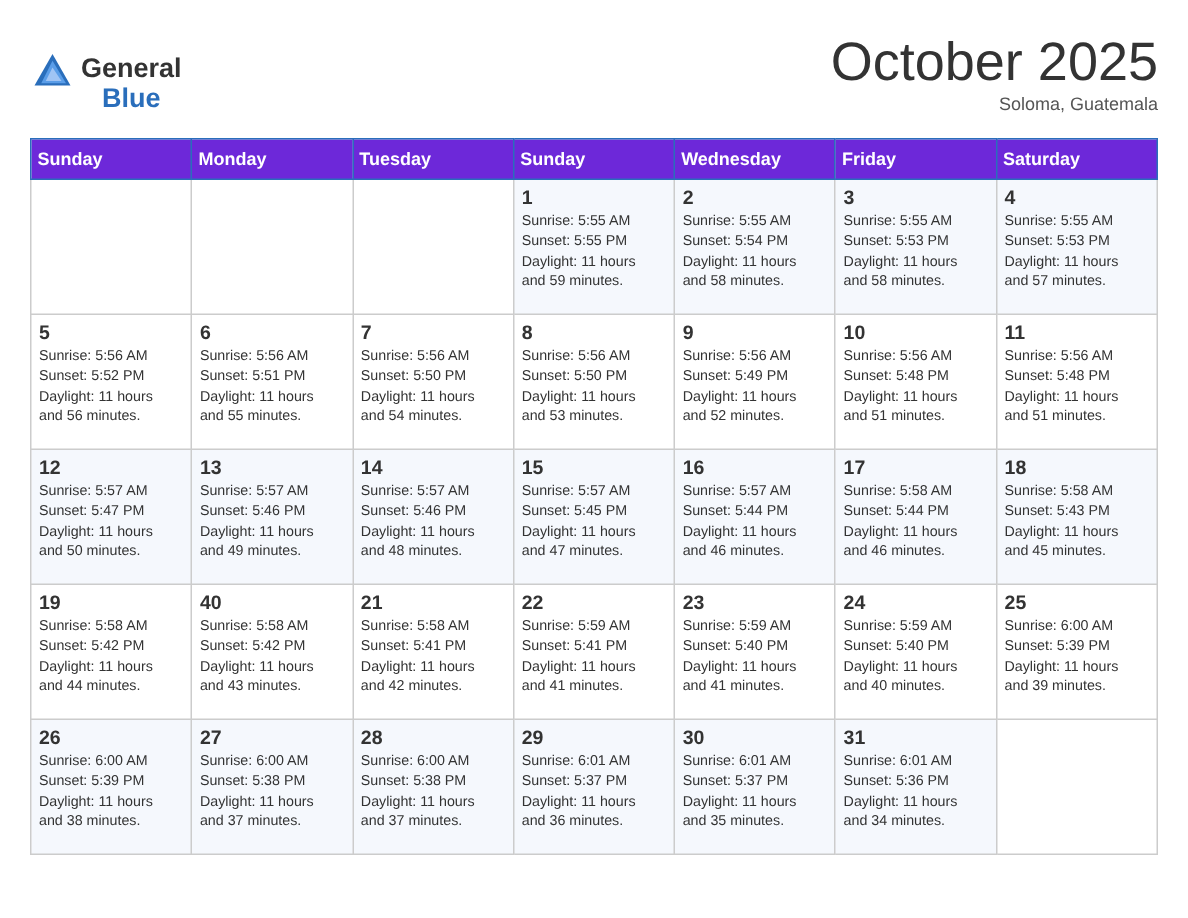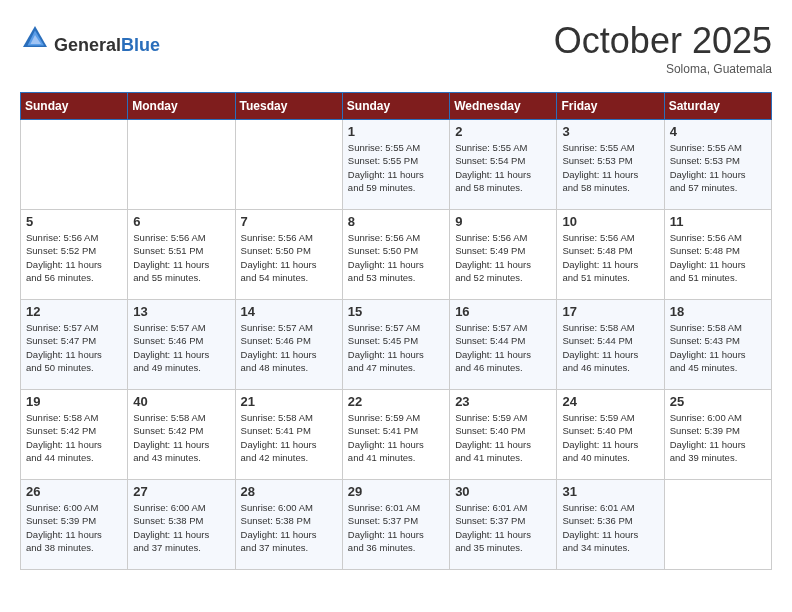--- a/index.html
+++ b/index.html
@@ -16,21 +16,21 @@
       align-items: flex-start;
       margin-bottom: 16px;
     }
     .logo {
       display: flex;
       align-items: center;
       gap: 4px;
     }
     .logo-text {
       display: flex;
-      flex-direction: row;
+      flex-direction: column;
       line-height: 1.1;
       margin-top: 16px;
     }
     .logo-general {
       font-size: 18px;
       font-weight: bold;
       color: #333;
     }
     .logo-blue {
       font-size: 18px;
@@ -53,21 +53,21 @@
     .location {
       font-size: 12px;
       color: #555;
     }
     table {
       width: 100%;
       border-collapse: collapse;
       table-layout: fixed;
     }
     thead tr th {
-      background-color: #7f1d1d;
+      background-color: #6d28d9;
       color: #fff;
       font-size: 12px;
       font-weight: bold;
       padding: 6px 4px;
       text-align: left;
       border: 1px solid #2a6ebb;
     }
     tbody tr td {
       border: 1px solid #ccc;
       vertical-align: top;

